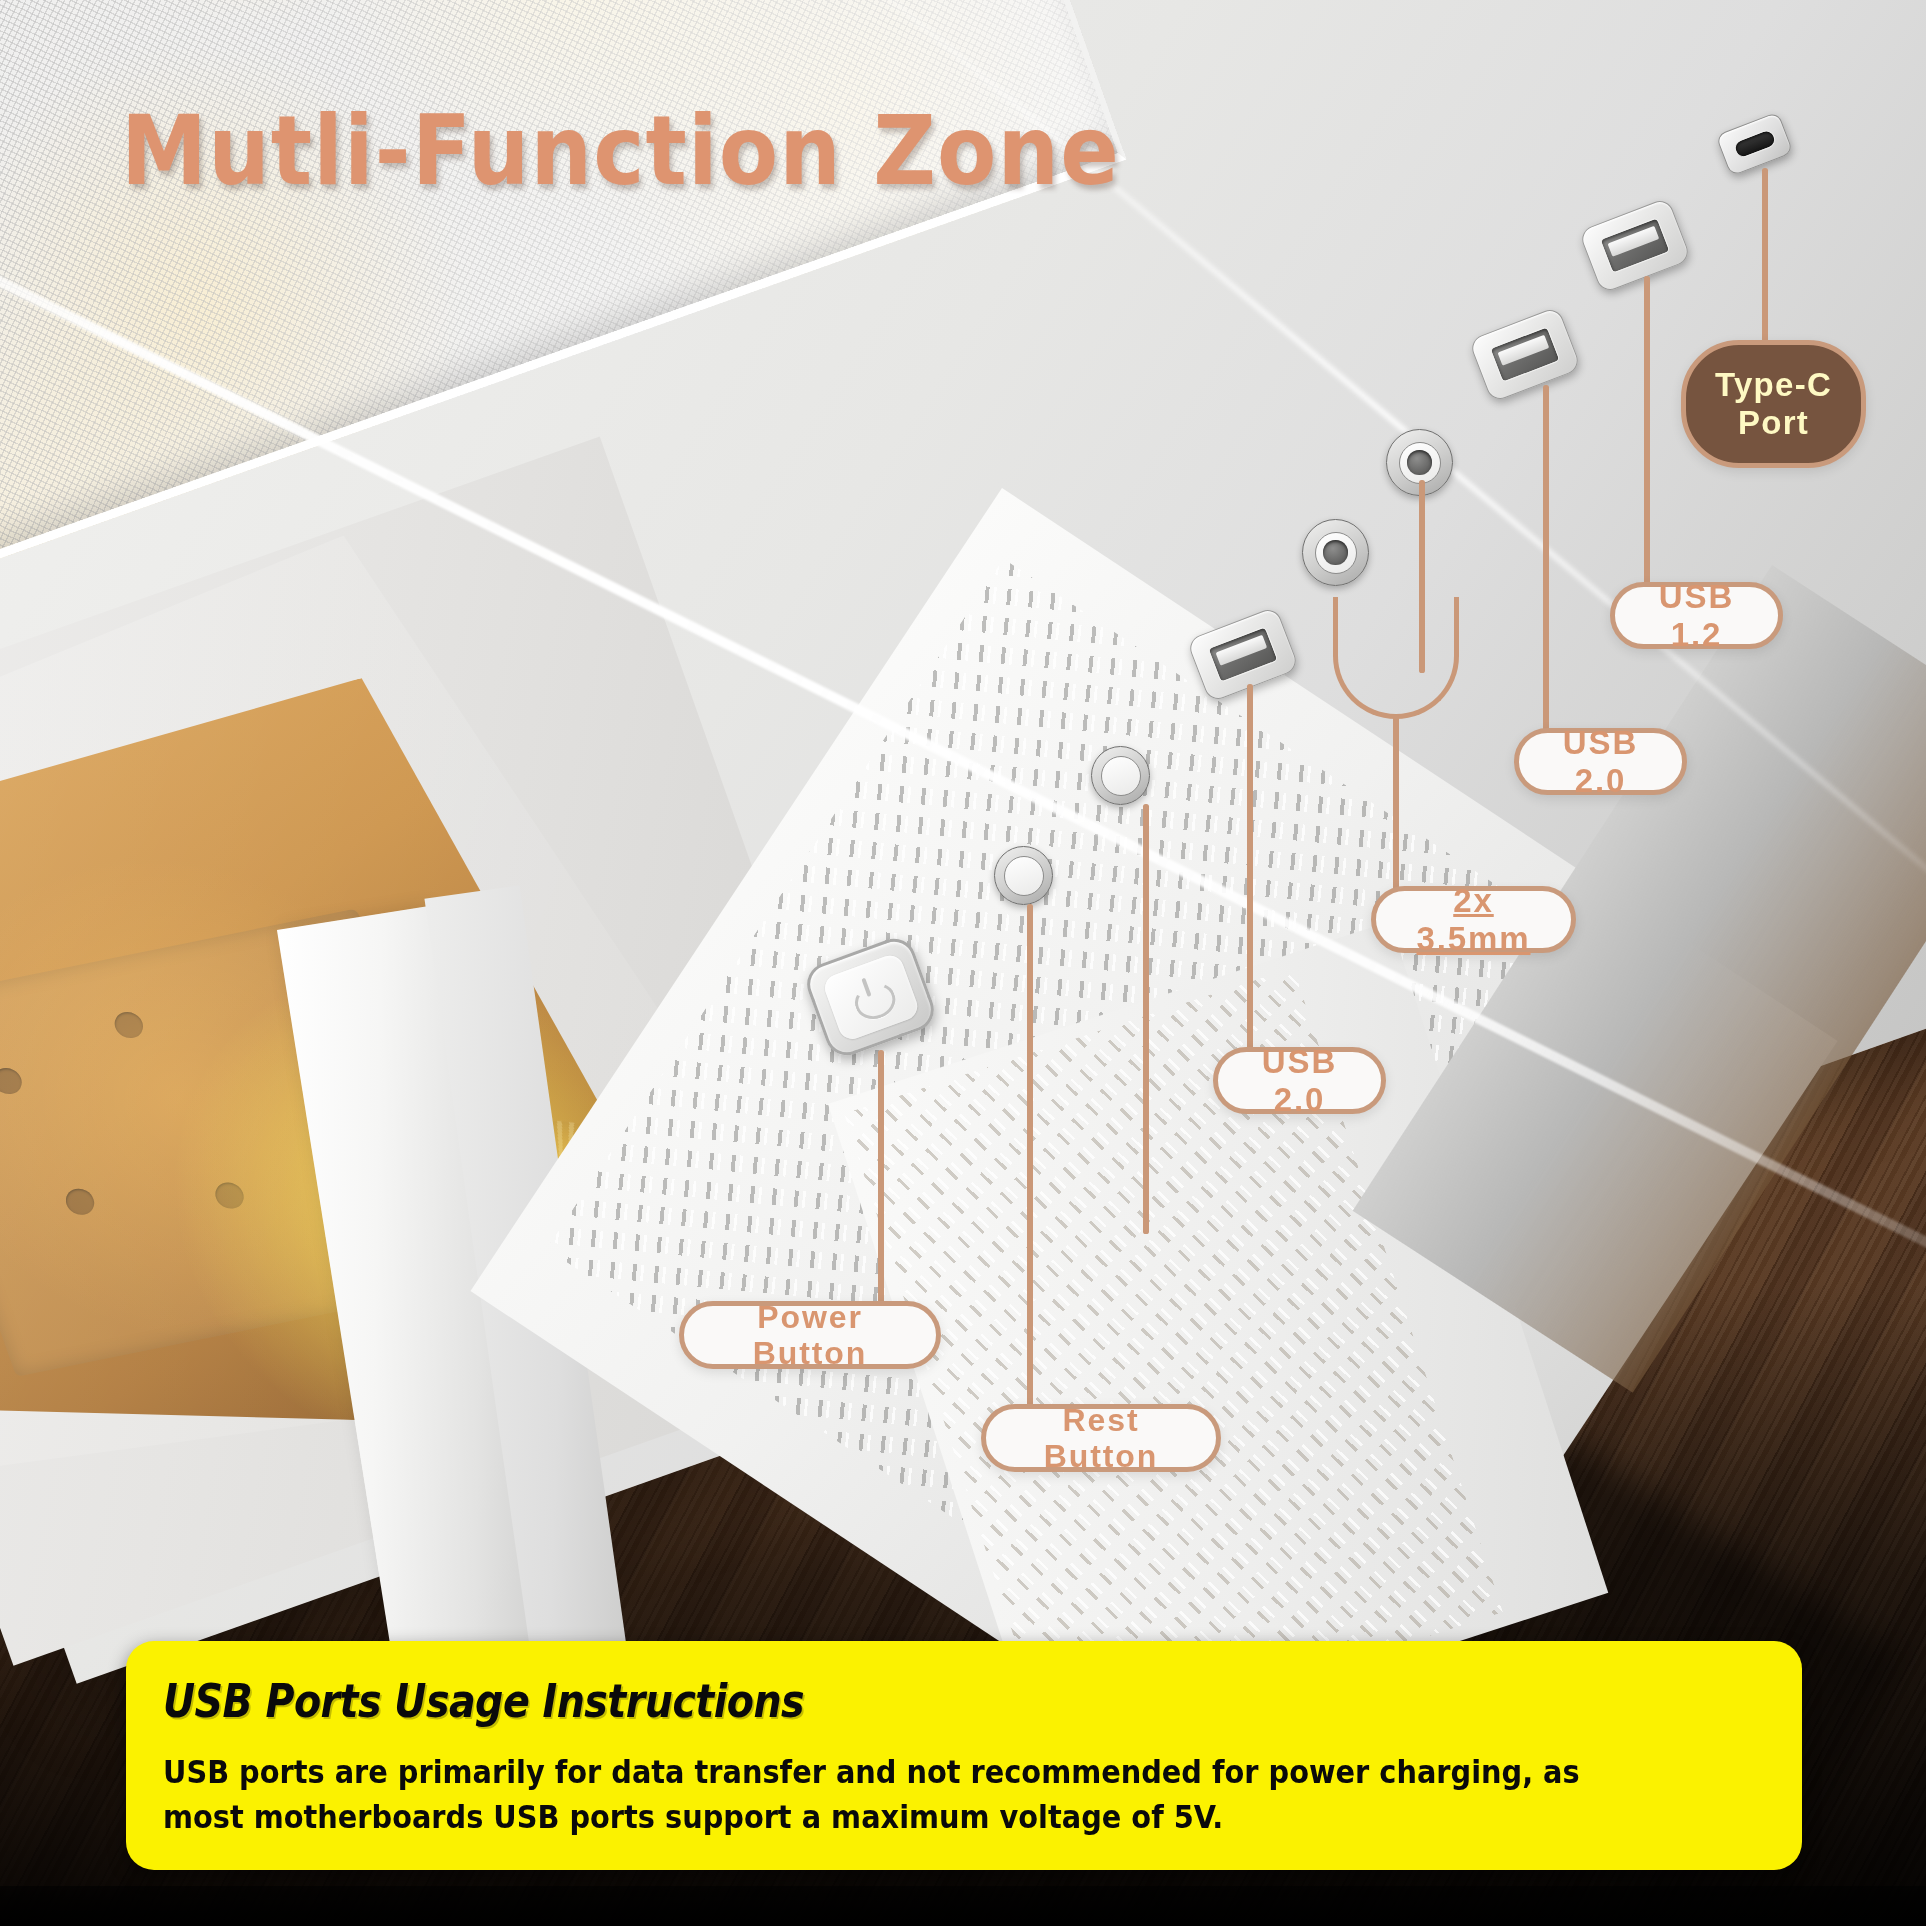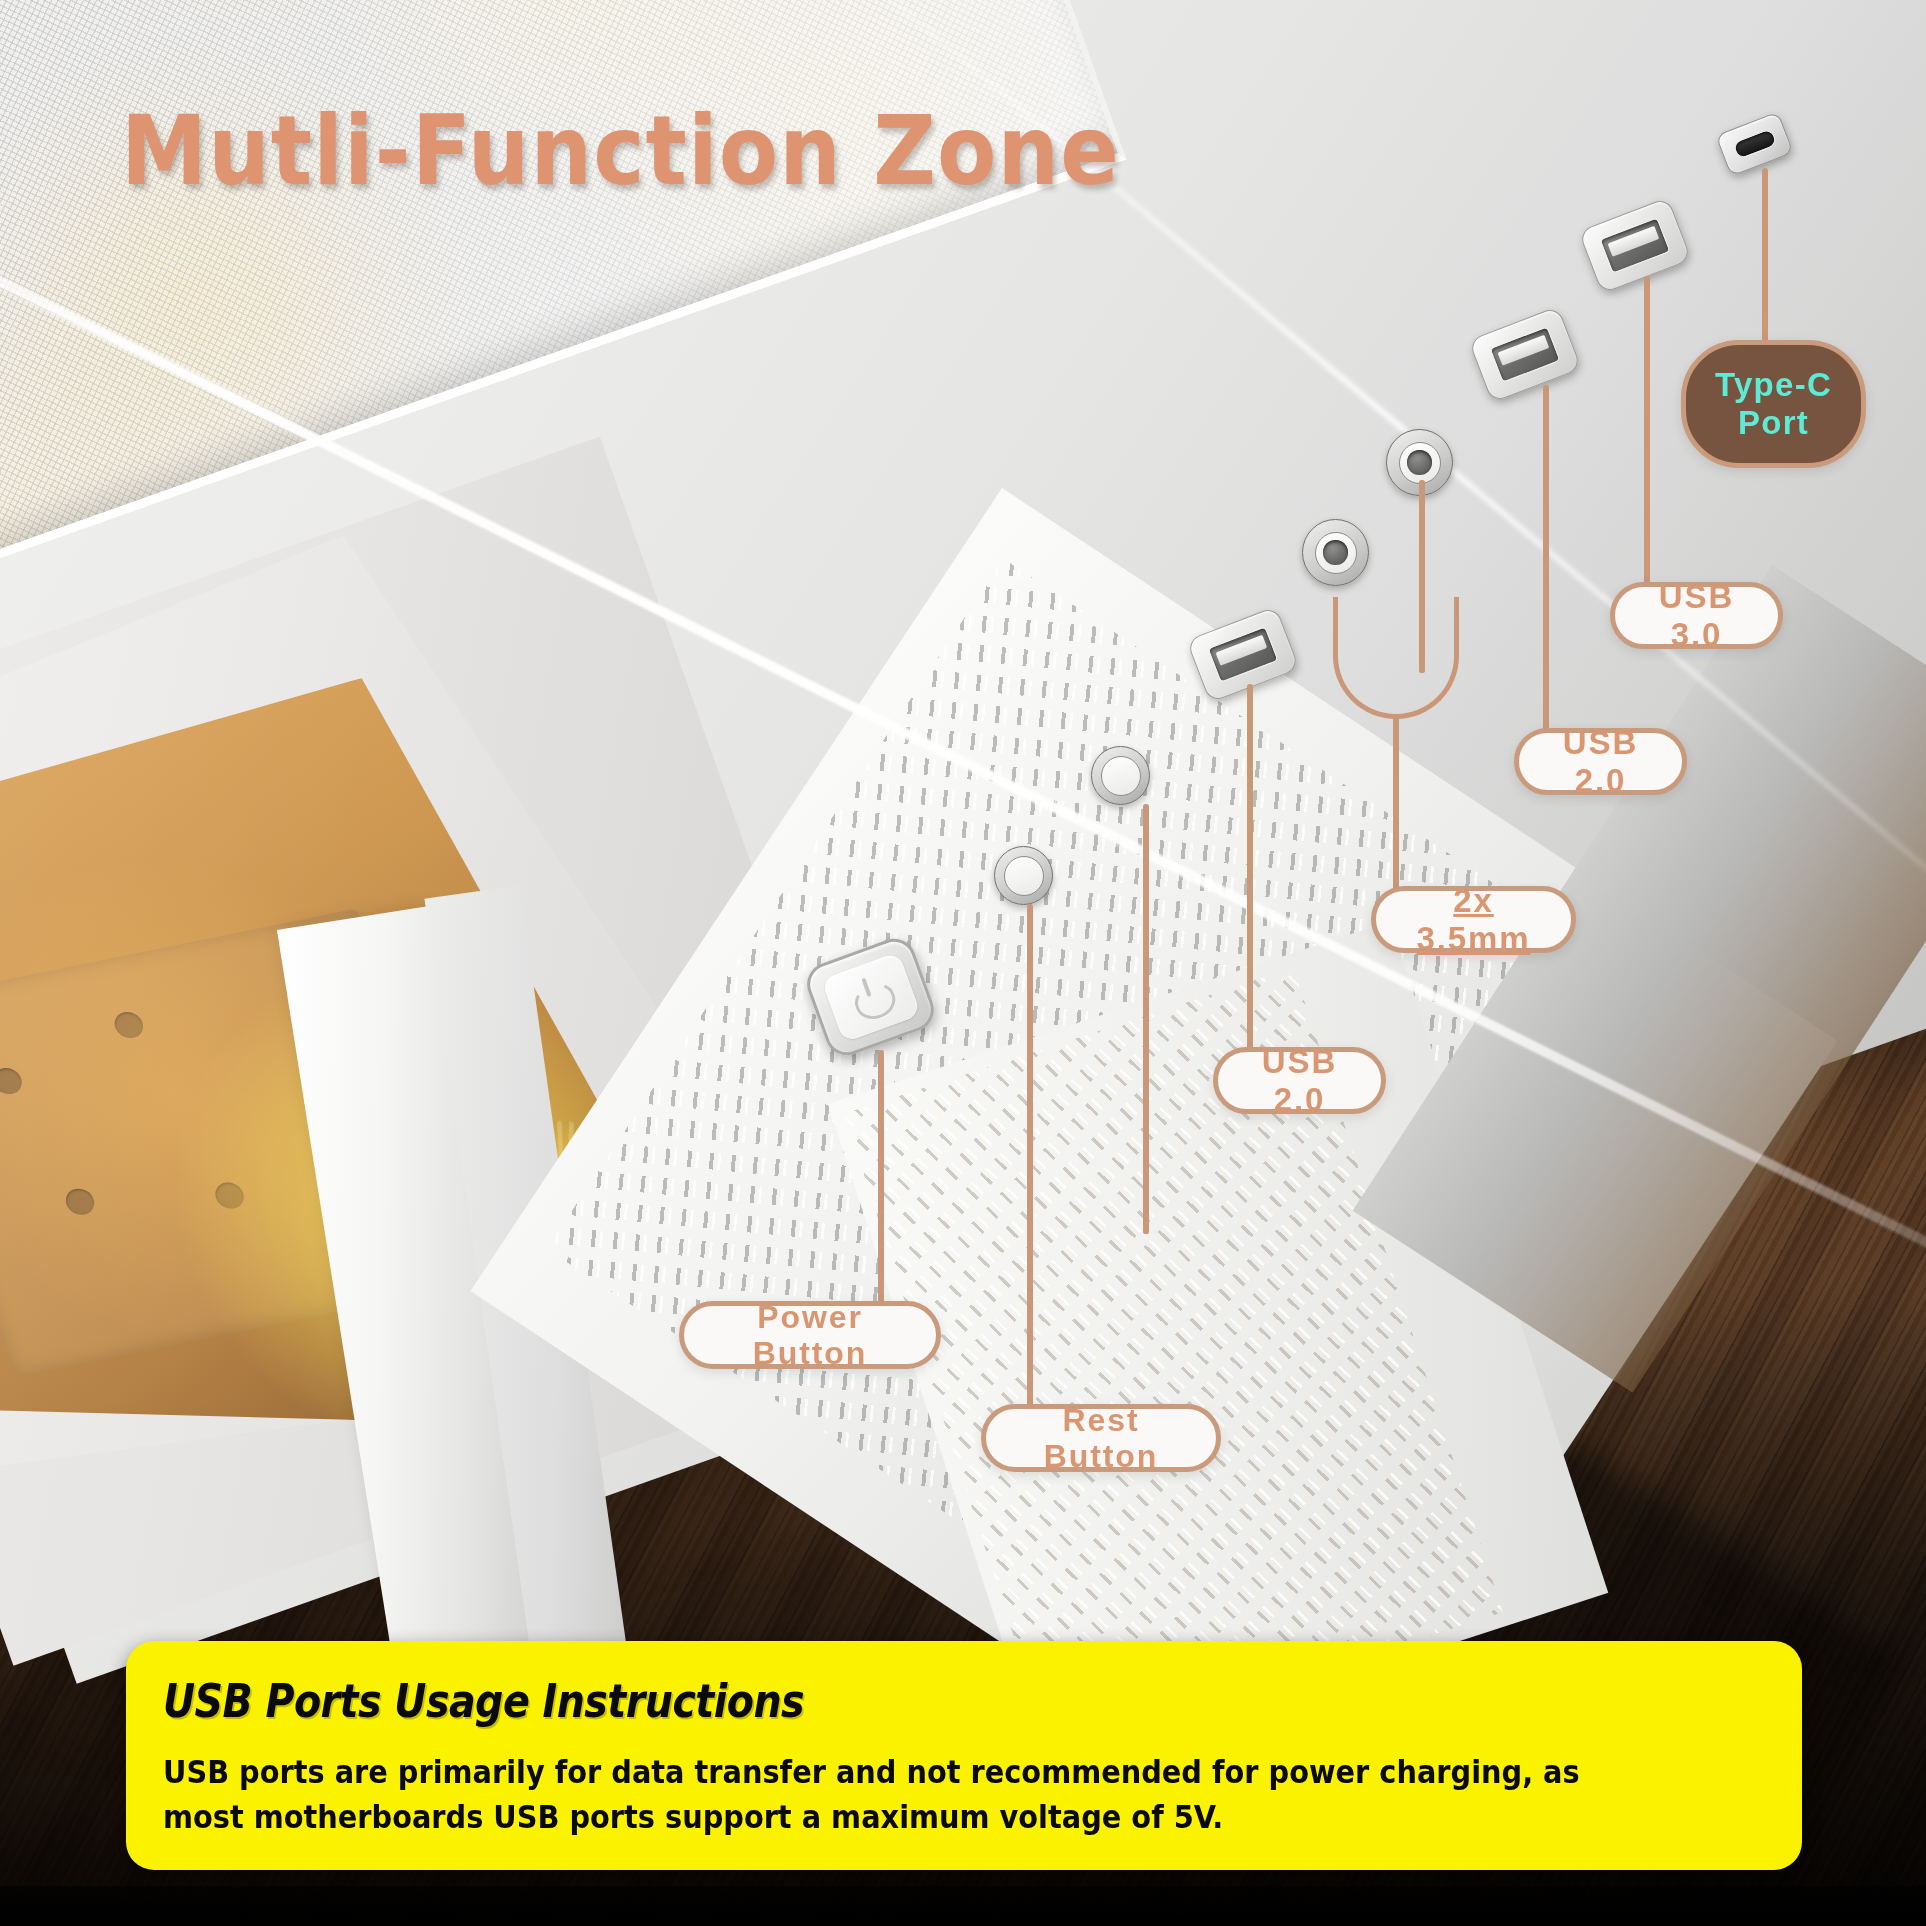--- a/index.html
+++ b/index.html
@@ -300,21 +300,21 @@
     display:flex; align-items:center; justify-content:center;
     text-align:center;
     line-height:1.14;
     box-shadow:0 3.9px 11.6px rgba(0,0,0,.10);
     white-space:pre-line;
     padding:0 16.7px;
   }
   .badge.solid {
     background:#76543f;
     border-color:#c99a7c;
-    color:#5eead4;
+    color:#fef9c3;
     letter-spacing:1.3px;
   }
 
   
   .title {
     position:absolute; left:121px; top:95px;
     font-size:96px; font-weight:bold;
     color:#de9470;
     letter-spacing:1.3px;
     transform:scaleX(.90);
@@ -462,21 +462,21 @@
 
   <div class="lead lead-v" style="left:1143px; top:804px; height:430px;"></div>
 
   <div class="lead lead-v" style="left:1027px; top:904px; height:520px;"></div>
 
   <div class="lead lead-v" style="left:878px; top:1050px; height:282px;"></div>
 
   <div class="badge solid" style="left:1681px; top:340px; width:185px; height:128px; font-size:33px;">Type-C
 Port</div>
 
-  <div class="badge" style="left:1610px; top:582px; width:173px; height:67px; font-size:33px;">USB 3.0</div>
+  <div class="badge" style="left:1610px; top:582px; width:173px; height:67px; font-size:33px;">USB 1.2</div>
 
   <div class="badge" style="left:1514px; top:728px; width:173px; height:67px; font-size:33px;">USB 2.0</div>
 
   <div class="badge" style="left:1371px; top:886px; width:205px; height:67px; font-size:33px;text-decoration:underline;">2x 3.5mm</div>
 
   <div class="badge" style="left:1213px; top:1047px; width:173px; height:67px; font-size:33px;">USB 2.0</div>
 
 
   <div class="badge" style="left:679px; top:1301px; width:262px; height:68px; font-size:32px;">Power Button</div>
 

